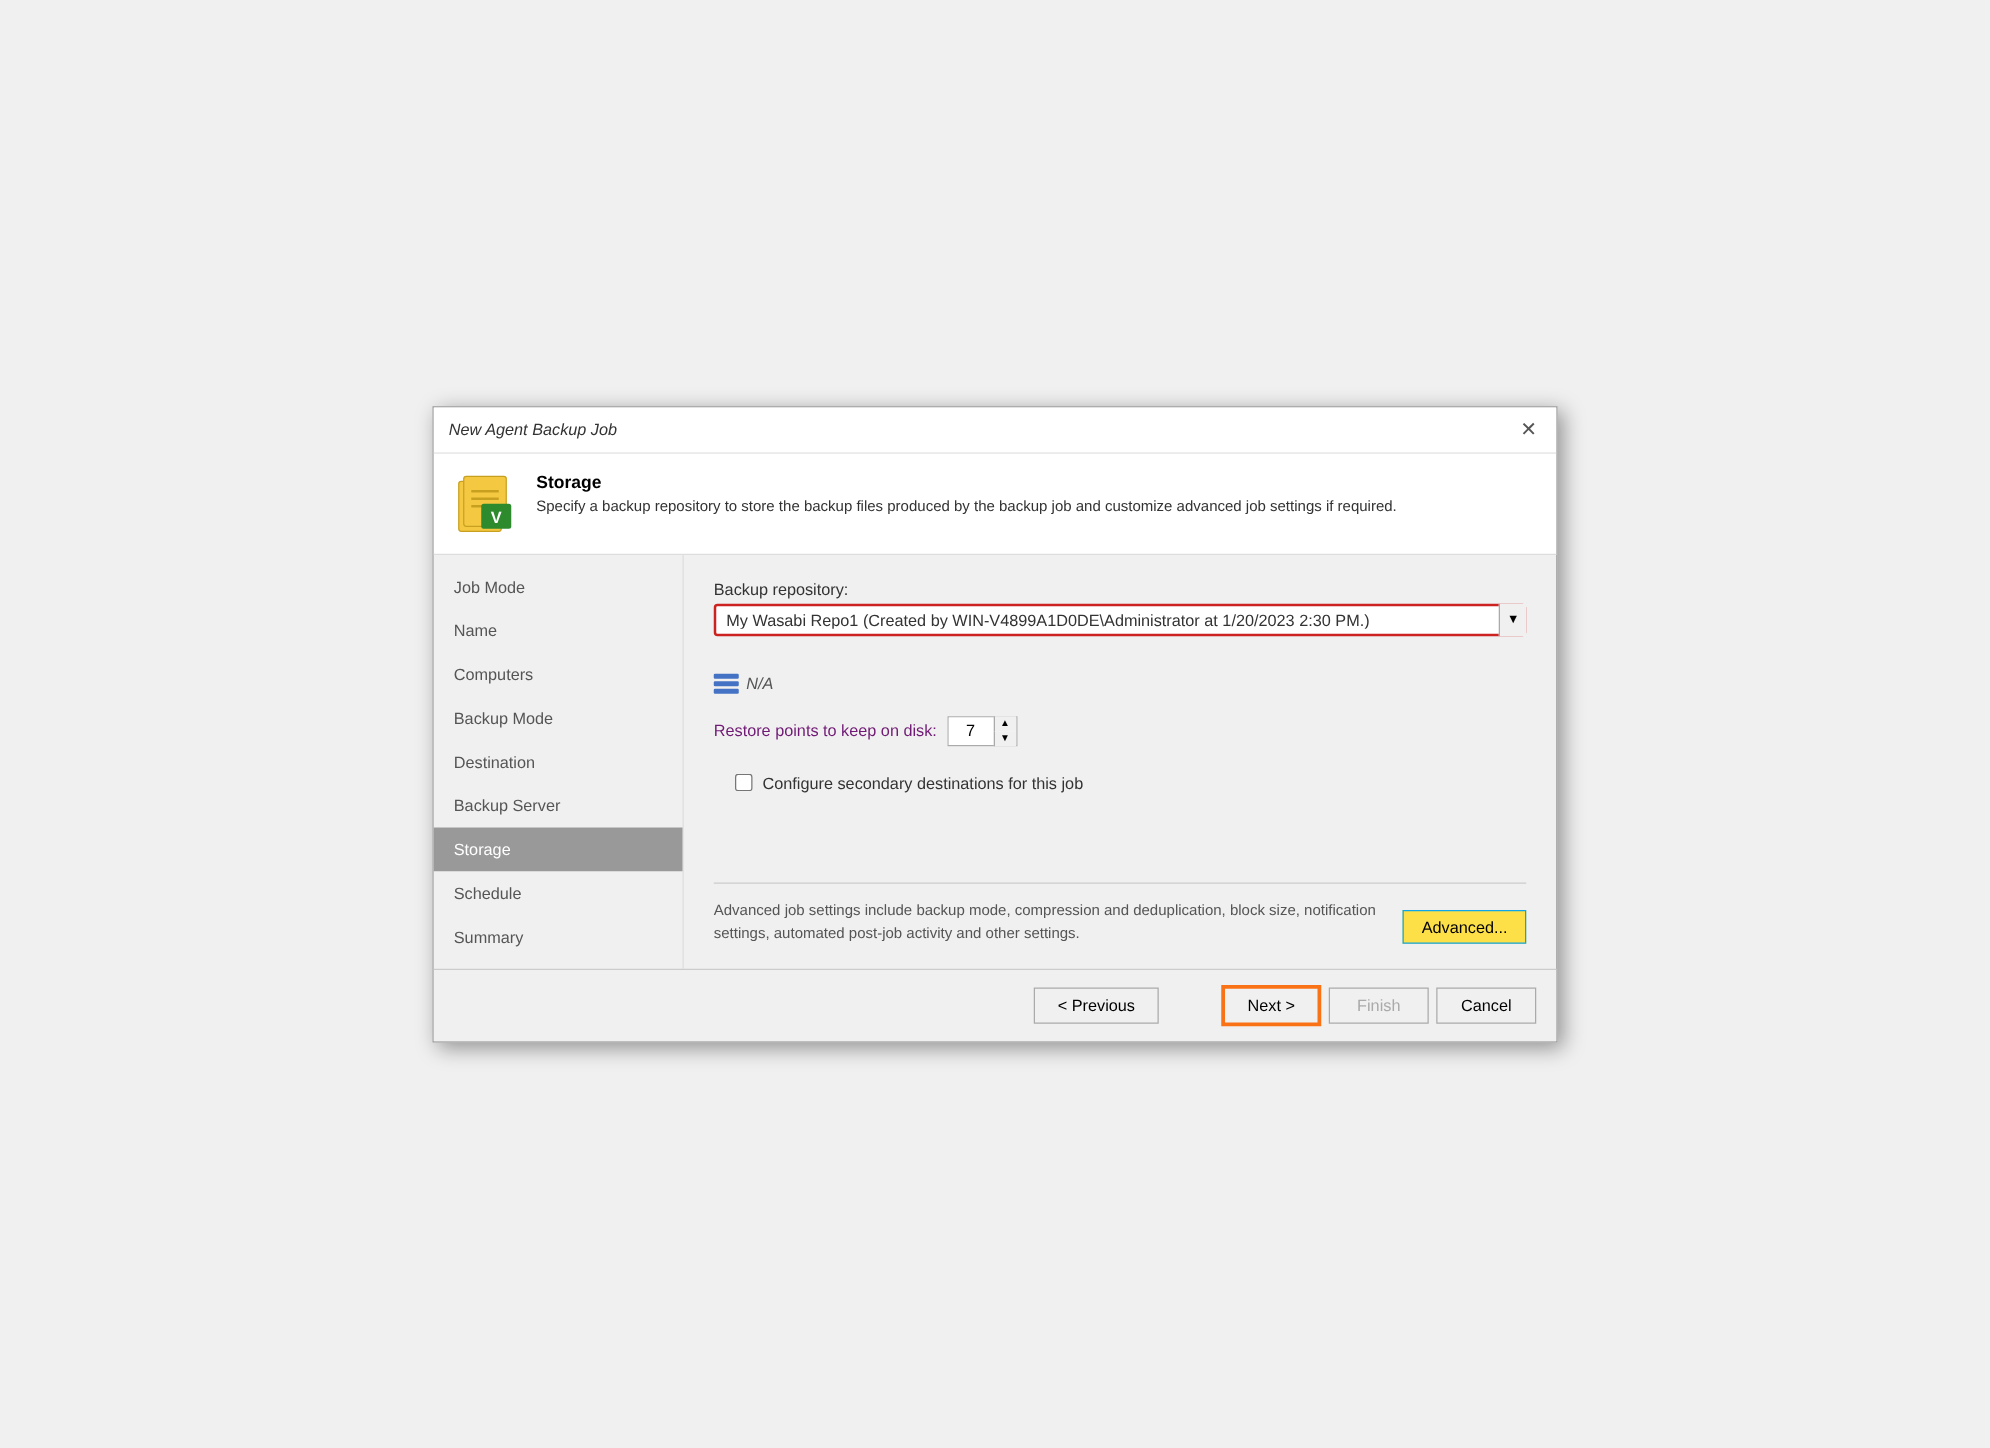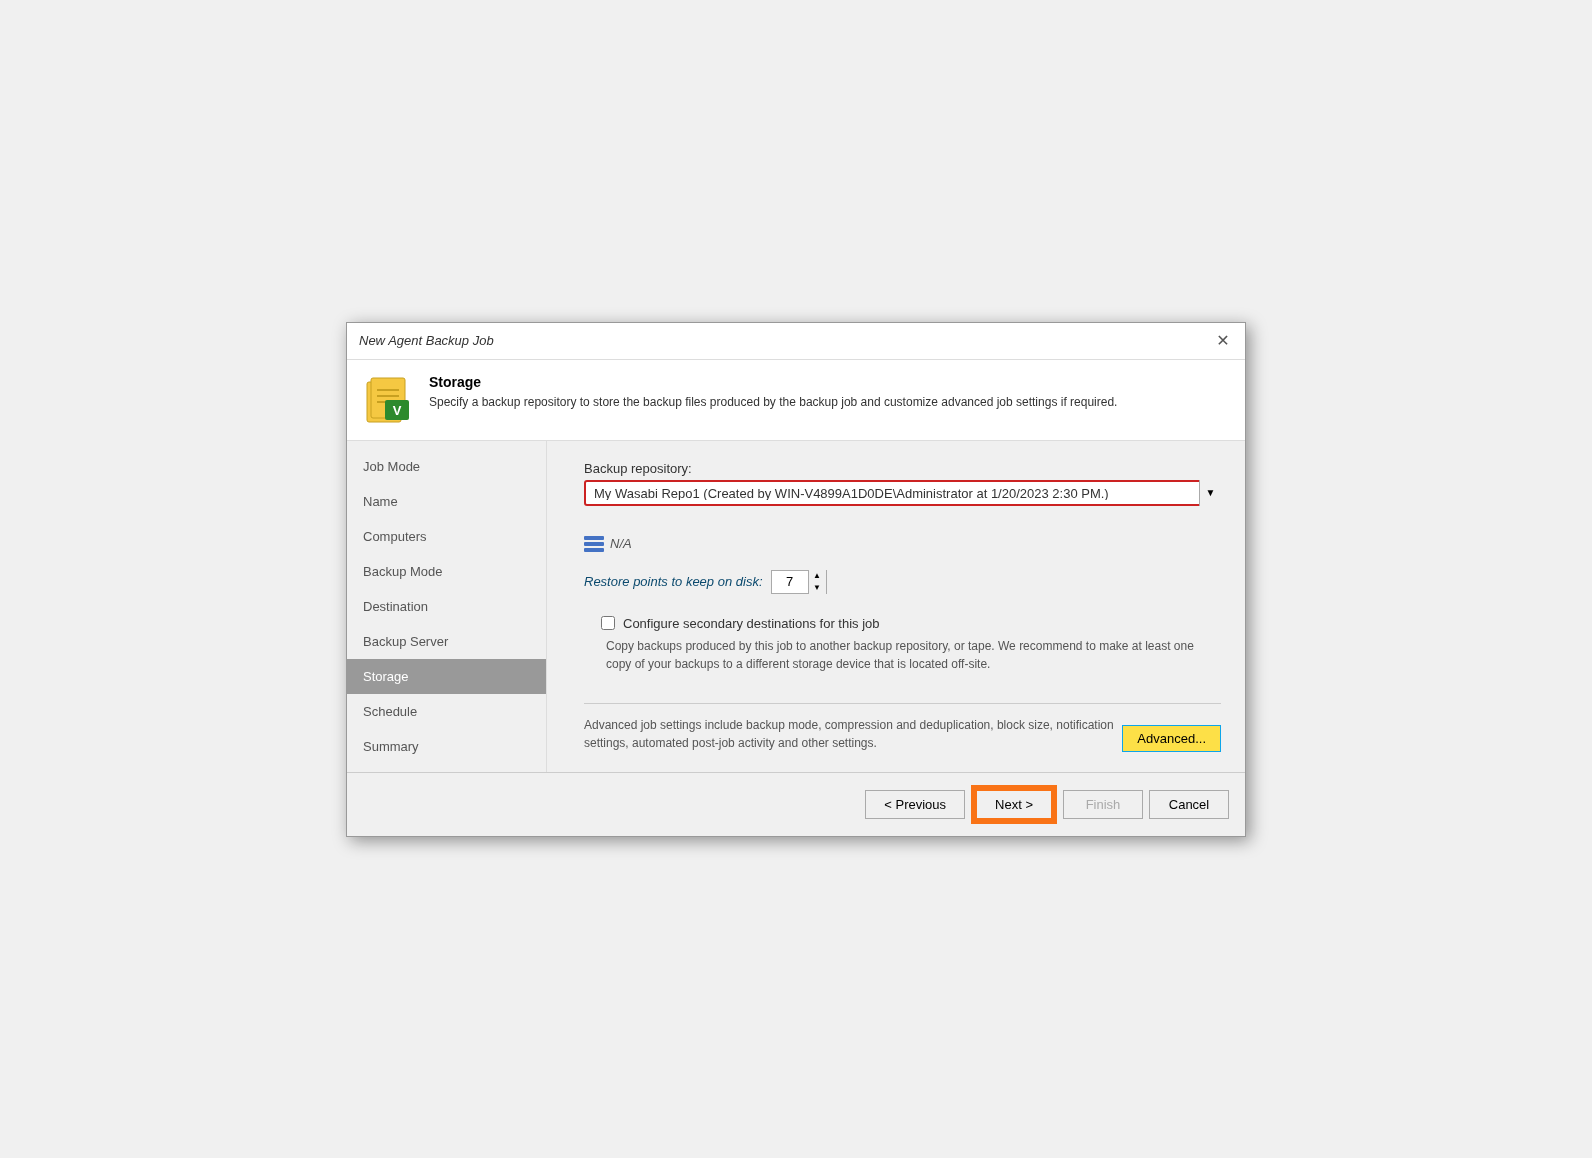--- a/index.html
+++ b/index.html
@@ -68,21 +68,20 @@
 
     .header-text p {
       font-size: 12px;
       color: #333;
       line-height: 1.4;
     }
 
     .content-area {
       display: flex;
       flex: 1;
-      gap: 13px;
     }
 
     .sidebar {
       width: 200px;
       background: #f0f0f0;
       padding: 8px 0;
       border-right: 1px solid #ddd;
       flex-shrink: 0;
     }
 
@@ -159,21 +158,21 @@
       font-style: italic;
     }
 
     .restore-row {
       display: flex;
       align-items: center;
       gap: 8px;
       margin-top: 4px;
     }
 
-    .restore-label { color: #0c4a6e; font-style: italic; }
+    .restore-label { color: #701a75; }
 
     .spinner-input {
       display: flex;
       align-items: center;
       border: 1px solid #aaa;
       background: #fff;
       height: 24px;
     }
 
     .spinner-input input {
@@ -273,21 +272,22 @@
     .footer-btn {
       padding: 6px 18px;
       background: #f0f0f0;
       border: 1px solid #aaa;
       cursor: pointer;
       font-size: 13px;
       min-width: 80px;
     }
 
     .footer-btn.primary {
-      border: 6px solid #f97316;
+      border: 3px solid #f97316;
+      margin-left: 44px;
     }
 
     .footer-btn:disabled {
       color: #aaa;
       cursor: default;
     }
 
     .dropdown-wrapper {
       position: relative;
       flex: 1;
@@ -406,21 +406,20 @@
             <button>▼</button>
           </div>
         </div>
       </div>
 
       <div class="checkbox-section">
         <div class="checkbox-row">
           <input type="checkbox" id="configure-cb" style="">
           <label for="configure-cb" class="checkbox-label">Configure secondary destinations for this job</label>
         </div>
-        <div class="checkbox-desc">Copy backups produced by this job to another backup repository, or tape. We recommend to make at least one copy of your backups to a different storage device that is located off-site.</div>
       </div>
 
       <div class="spacer"></div>
 
       <div class="bottom-section">
         <div class="advanced-desc">Advanced job settings include backup mode, compression and deduplication,
 block size, notification settings, automated post-job activity and other settings.</div>
         <button class="advanced-btn">Advanced...</button>
       </div>
 

